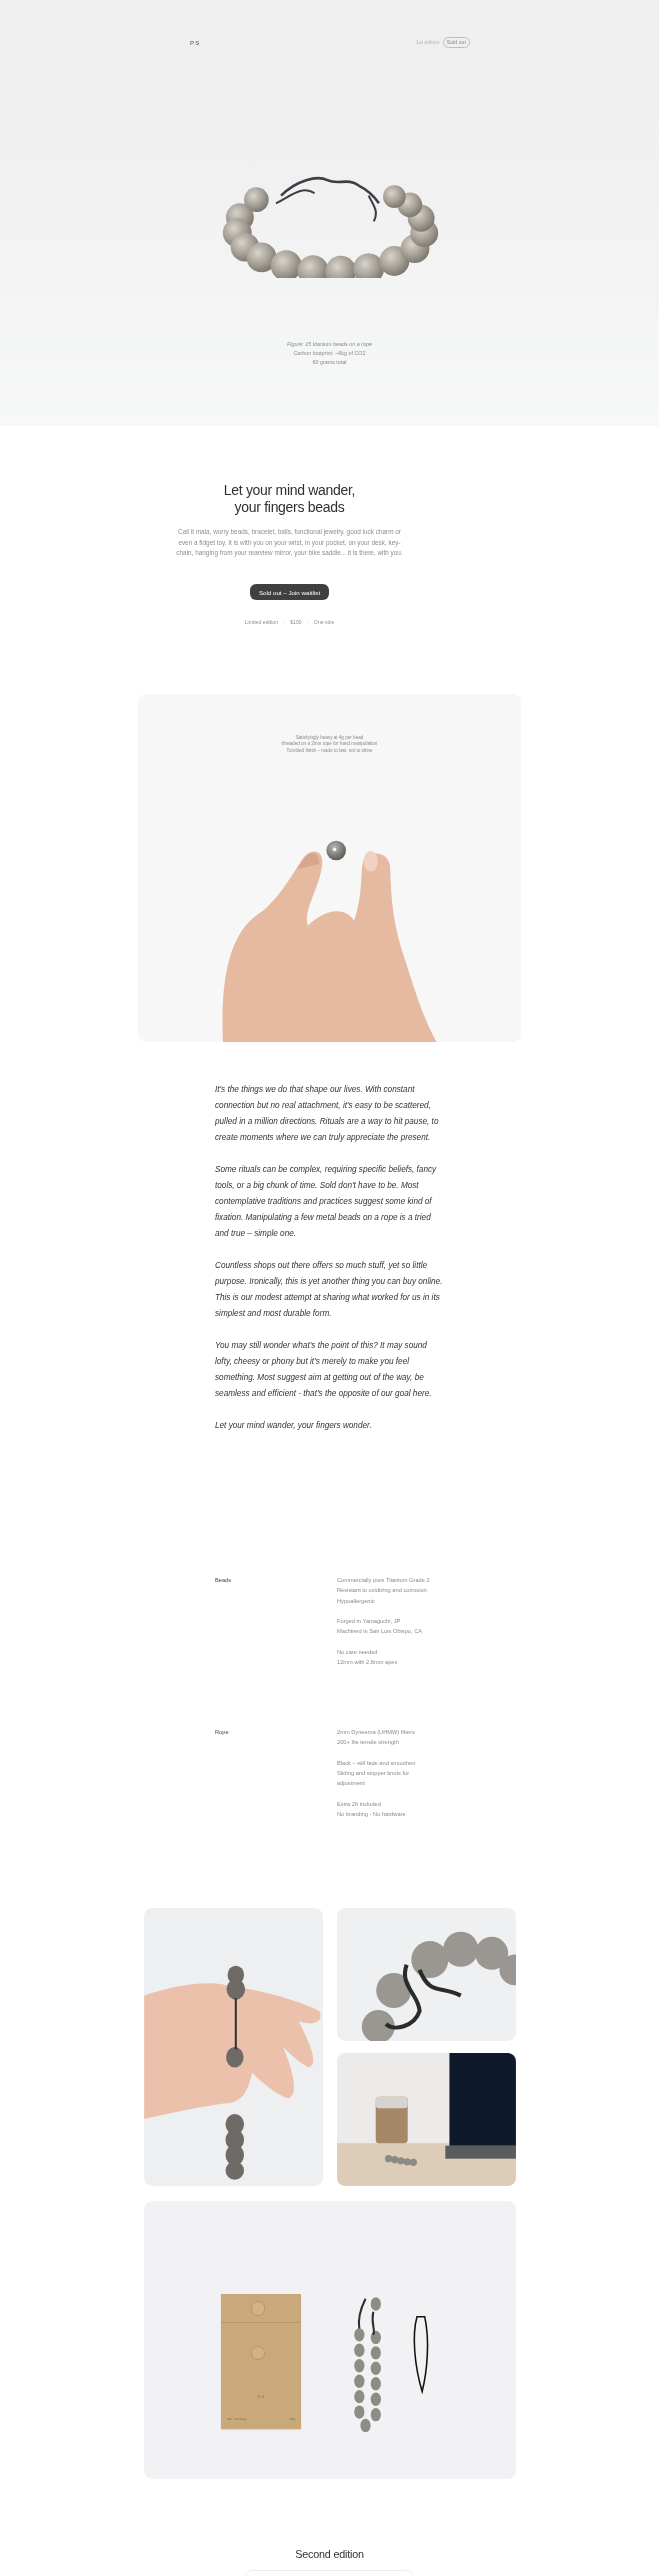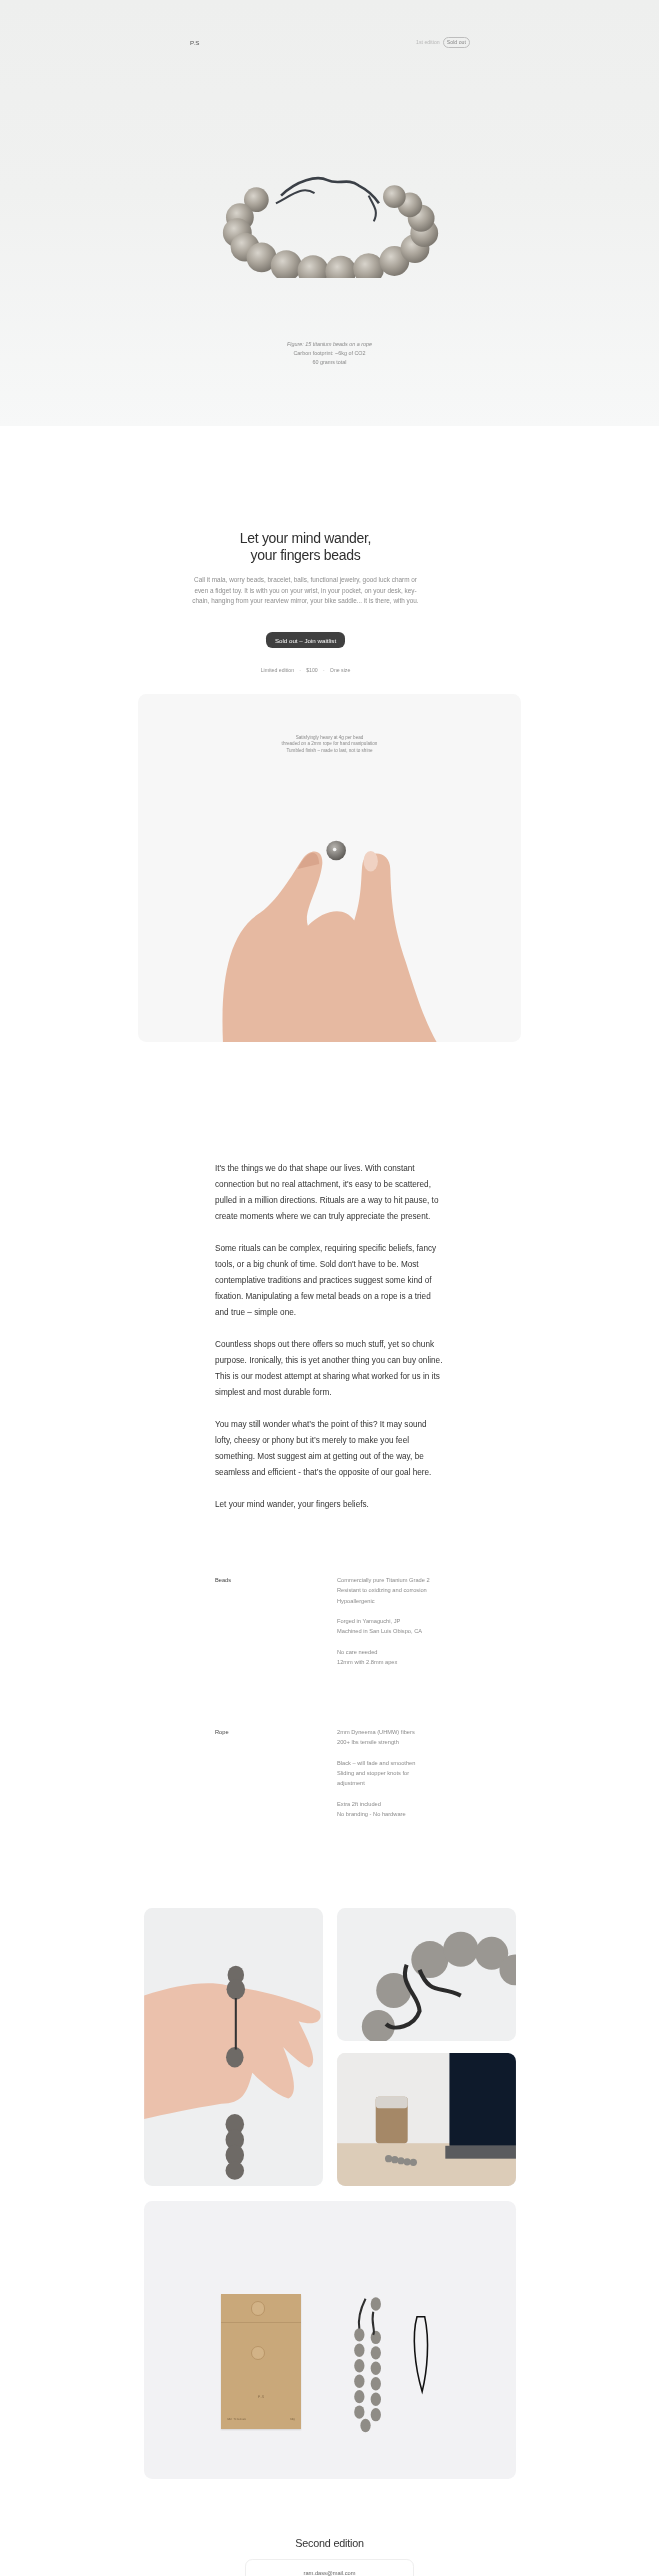--- a/index.html
+++ b/index.html
@@ -11,50 +11,50 @@
   .header { position: absolute; top: 37px; left: 190px; width: 280px; height: 10.3px; display: flex; align-items: center; justify-content: space-between; }
   .logo { font-size: 6.2px; color: #555; letter-spacing: 0.1px; }
   .header-right { display: flex; align-items: center; gap: 3.1px; }
   .edition-label { font-size: 5.2px; color: #b8b8b8; }
   .sold-pill { font-size: 5.2px; color: #888; border: 0.5px solid #bdbdbd; border-radius: 6.2px; padding: 1.5px 3.1px; background: transparent; }
 
   .bracelet { position: absolute; left: 219px; top: 175px; width: 222px; height: 103px; }
   .hero-caption { position: absolute; top: 340px; left: 0; width: 659px; text-align: center; font-size: 5.4px; line-height: 8.8px; color: #8a8a8a; }
   .hero-caption .it { font-style: italic; }
 
-  .intro { position: absolute; top: 482px; left: 16px; width: 579px; text-align: center; margin-top: 48px; }
+  .intro { position: absolute; top: 482px; left: 0; width: 579px; text-align: center; }
   .intro h1 { font-size: 14px; font-weight: 500; line-height: 17px; color: #2f2f2f; letter-spacing: -0.3px; }
   .intro-text { width: 227px; margin: 11.3px auto 0; font-size: 6.4px; line-height: 10.3px; color: #8e8e8e; }
   .waitlist-btn { display: inline-block; margin-top: 26px; background: #404040; color: #fff; border: none; border-radius: 6.2px; font-size: 6.2px; padding: 4.6px 9.3px; font-family: "Liberation Sans", sans-serif; }
   .meta { margin-top: 18.5px; font-size: 5.2px; color: #8e8e8e; }
   .meta .dot { margin: 0 5.2px; }
 
   .card { position: absolute; border-radius: 8.2px; background: #f6f6f6; overflow: hidden; }
   .card-1 { left: 138px; top: 694px; width: 383px; height: 348px; background: #f7f7f7; }
   .card-1-caption { position: absolute; top: 41px; left: 0; width: 100%; text-align: center; font-size: 4.6px; line-height: 6.4px; color: #8a8a8a; }
 
-  .article { position: absolute; top: 1161px; left: 215px; width: 229px; font-size: 8.2px; line-height: 16px; color: #333; }
+  .article { position: absolute; top: 1082px; left: 215px; width: 229px; font-size: 8.2px; line-height: 16px; color: #333; font-style: italic; }
   .article p { margin-bottom: 16px; }
 
   .specs { position: absolute; left: 215px; width: 229px; }
   .spec-row { display: flex; }
   .spec-label { width: 122px; font-size: 5.7px; color: #444; }
   .spec-values { font-size: 5.7px; color: #8b8b8b; line-height: 10.3px; }
   .spec-values .grp { margin-bottom: 10.3px; }
   .specs-beads { top: 1575px; }
   .specs-rope { top: 1727px; }
   .spec-label { line-height: 10.3px; }
 
   .gallery-a { left: 144px; top: 1908px; width: 179px; height: 278px; background: #eeeff0; }
   .gallery-b { left: 337px; top: 1908px; width: 179px; height: 133px; background: #eff0f1; }
   .gallery-c { left: 337px; top: 2053px; width: 179px; height: 133px; background: #ecebea; }
   .gallery-d { left: 144px; top: 2201px; width: 372px; height: 278px; background: #f2f2f4; }
 
   .second { position: absolute; top: 2537px; left: 0; width: 659px; text-align: center; }
-  .second h2 { font-size: 10.8px; font-weight: 500; color: #333; letter-spacing: -0.2px; }
+  .second h2 { font-size: 10.8px; font-weight: 500; color: #333; letter-spacing: -0.2px; margin-top: 11px; }
   .email-input { display: block; margin: 10.3px auto 0; width: 169px; height: 27px; border: 0.5px solid #eeeeee; border-radius: 7.2px; text-align: center; font-size: 5.7px; color: #666; background: #fff; font-family: "Liberation Sans", sans-serif; }
 </style>
 </head>
 <body>
 
 <section class="hero"></section>
 
 <header class="header">
   <a class="logo">P.S</a>
   <div class="header-right">
@@ -126,23 +126,23 @@
     <path d="M310 340 C330 300 350 300 352 330" fill="#d9a58c"></path>
     <ellipse cx="452" cy="325" rx="14" ry="20" fill="#f0d2c3"></ellipse>
     <circle cx="385" cy="304" r="19" fill="url(#bead2)"></circle>
     <circle cx="382" cy="302" r="3.5" fill="#f4f4f4"></circle>
   </svg>
 </div>
 
 <article class="article">
   <p>It's the things we do that shape our lives. With constant connection but no real attachment, it's easy to be scattered, pulled in a million directions. Rituals are a way to hit pause, to create moments where we can truly appreciate the present.</p>
   <p>Some rituals can be complex, requiring specific beliefs, fancy tools, or a big chunk of time. Sold don't have to be. Most contemplative traditions and practices suggest some kind of fixation. Manipulating a few metal beads on a rope is a tried and true – simple one.</p>
-  <p>Countless shops out there offers so much stuff, yet so chunk purpose. Ironically, this is yet another thing you can buy online. This is our modest attempt at sharing what worked for us in its simplest and most durable form.</p>
+  <p>Countless shops out there offers so much stuff, yet so little purpose. Ironically, this is yet another thing you can buy online. This is our modest attempt at sharing what worked for us in its simplest and most durable form.</p>
   <p>You may still wonder what’s the point of this? It may sound lofty, cheesy or phony but it’s merely to make you feel something. Most suggest aim at getting out of the way, be seamless and efficient - that’s the opposite of our goal here.</p>
-  <p>Let your mind wander, your fingers beliefs.</p>
+  <p>Let your mind wander, your fingers wonder.</p>
 </article>
 
 <div class="specs specs-beads">
   <div class="spec-row">
     <div class="spec-label">Beads</div>
     <div class="spec-values">
       <div class="grp">
         <div>Commercially pure Titanium Grade 2</div>
         <div>Resistant to oxidizing and corrosion</div>
         <div>Hypoallergenic</div>

